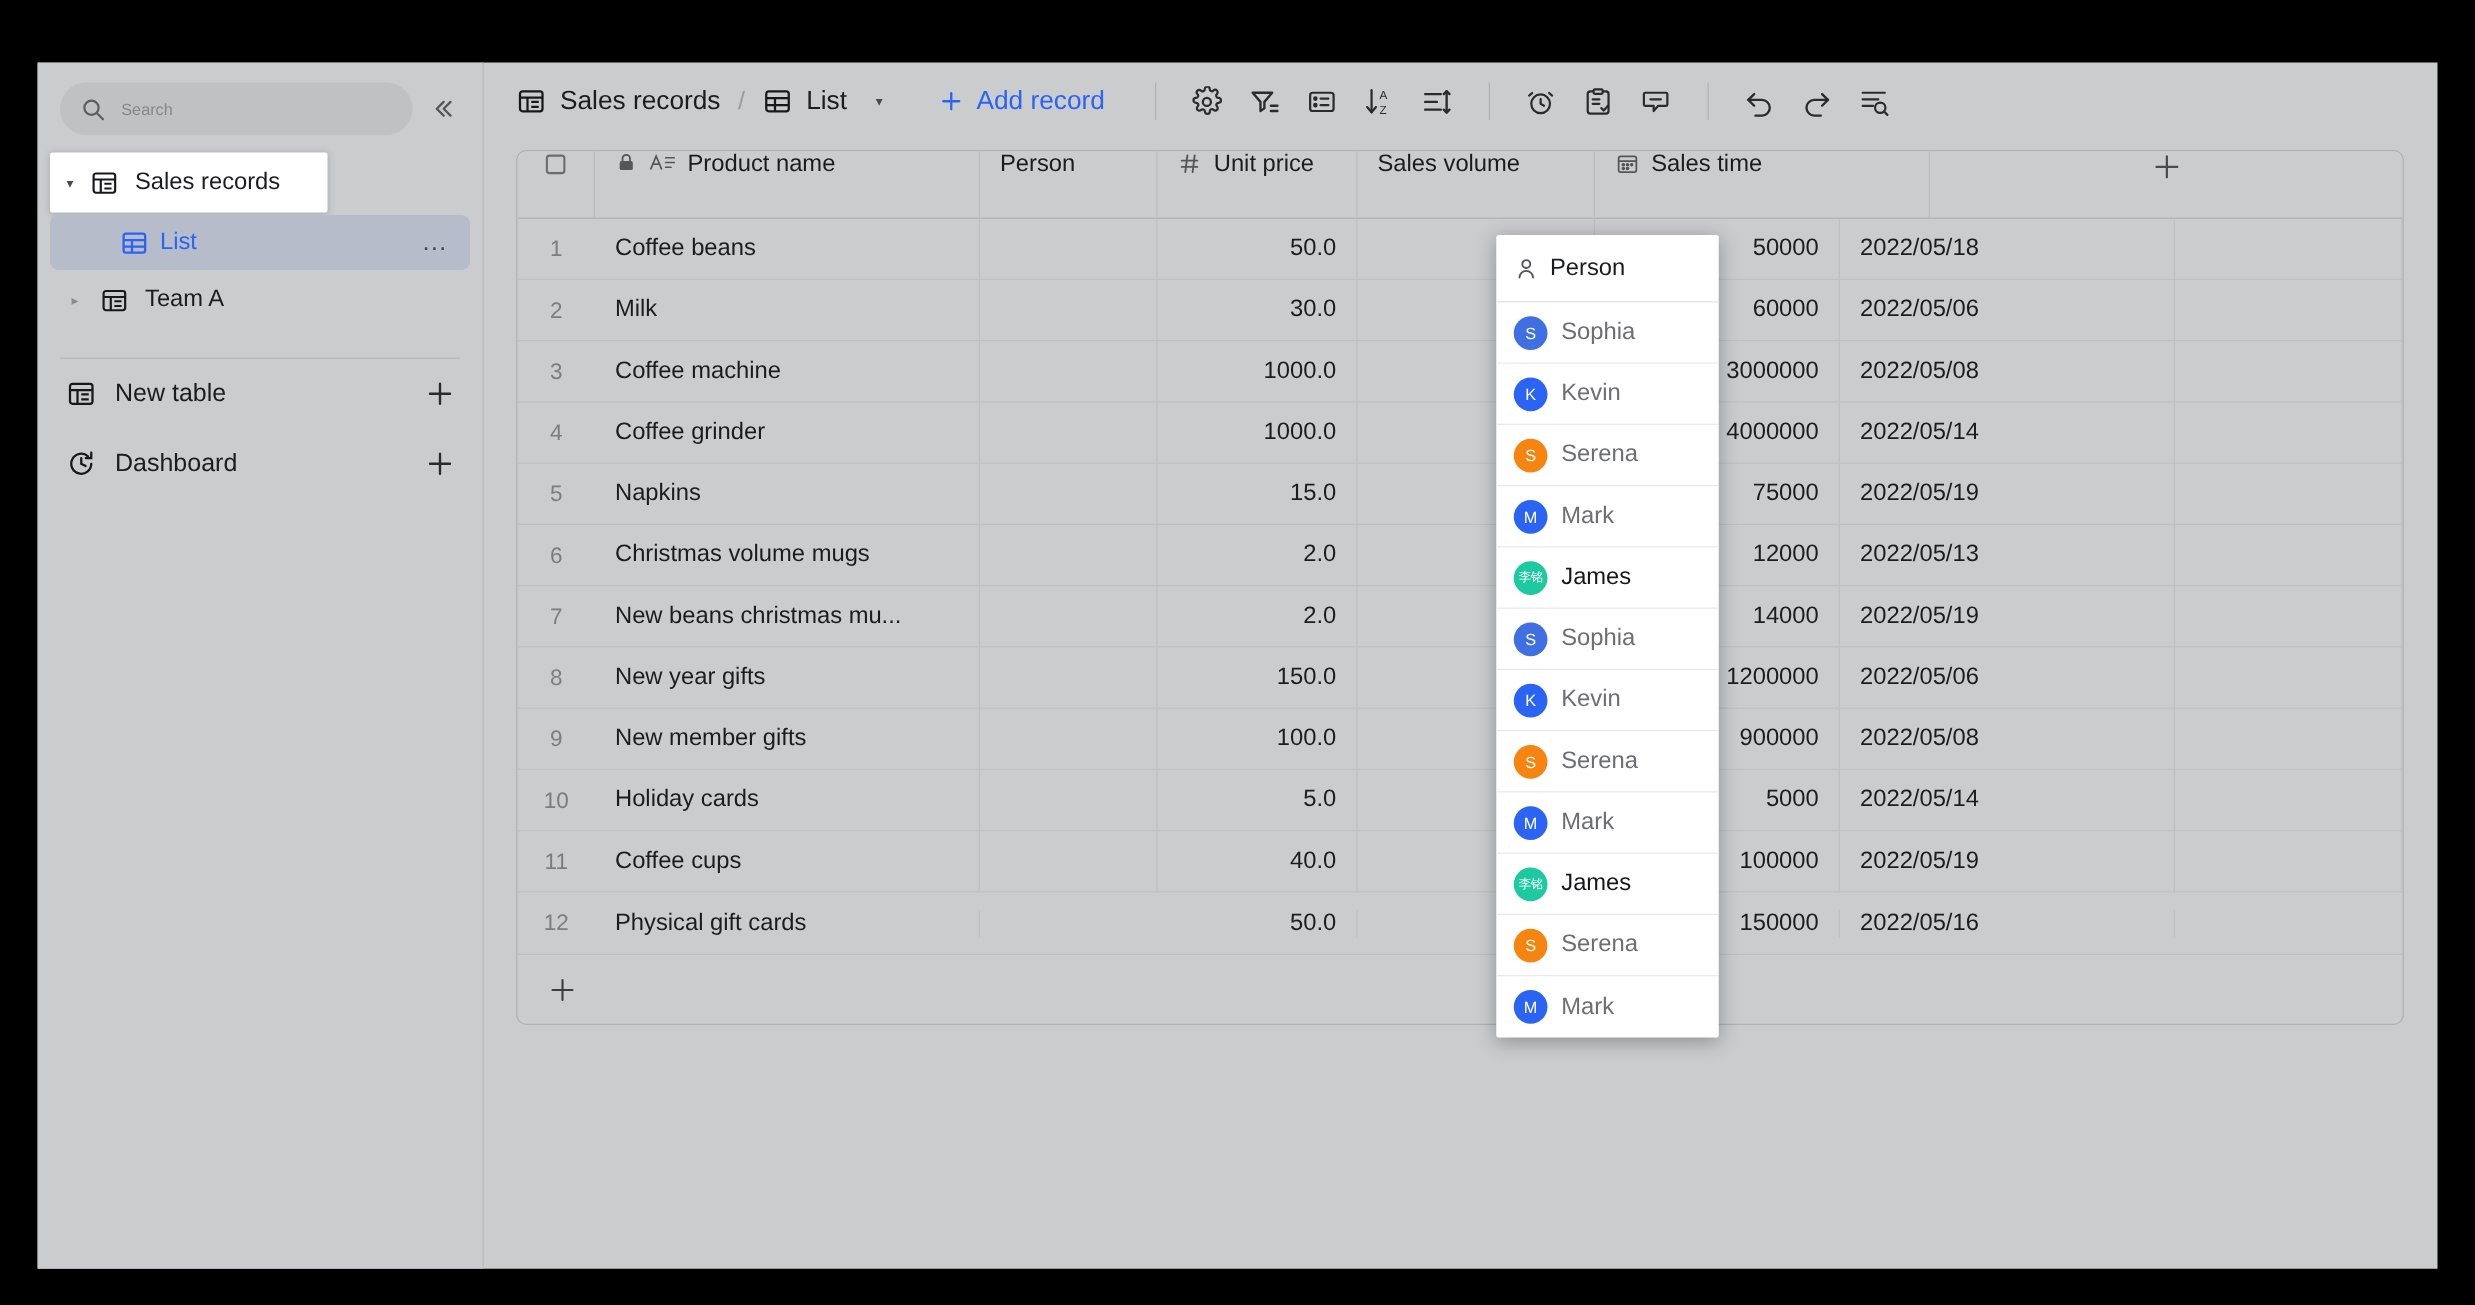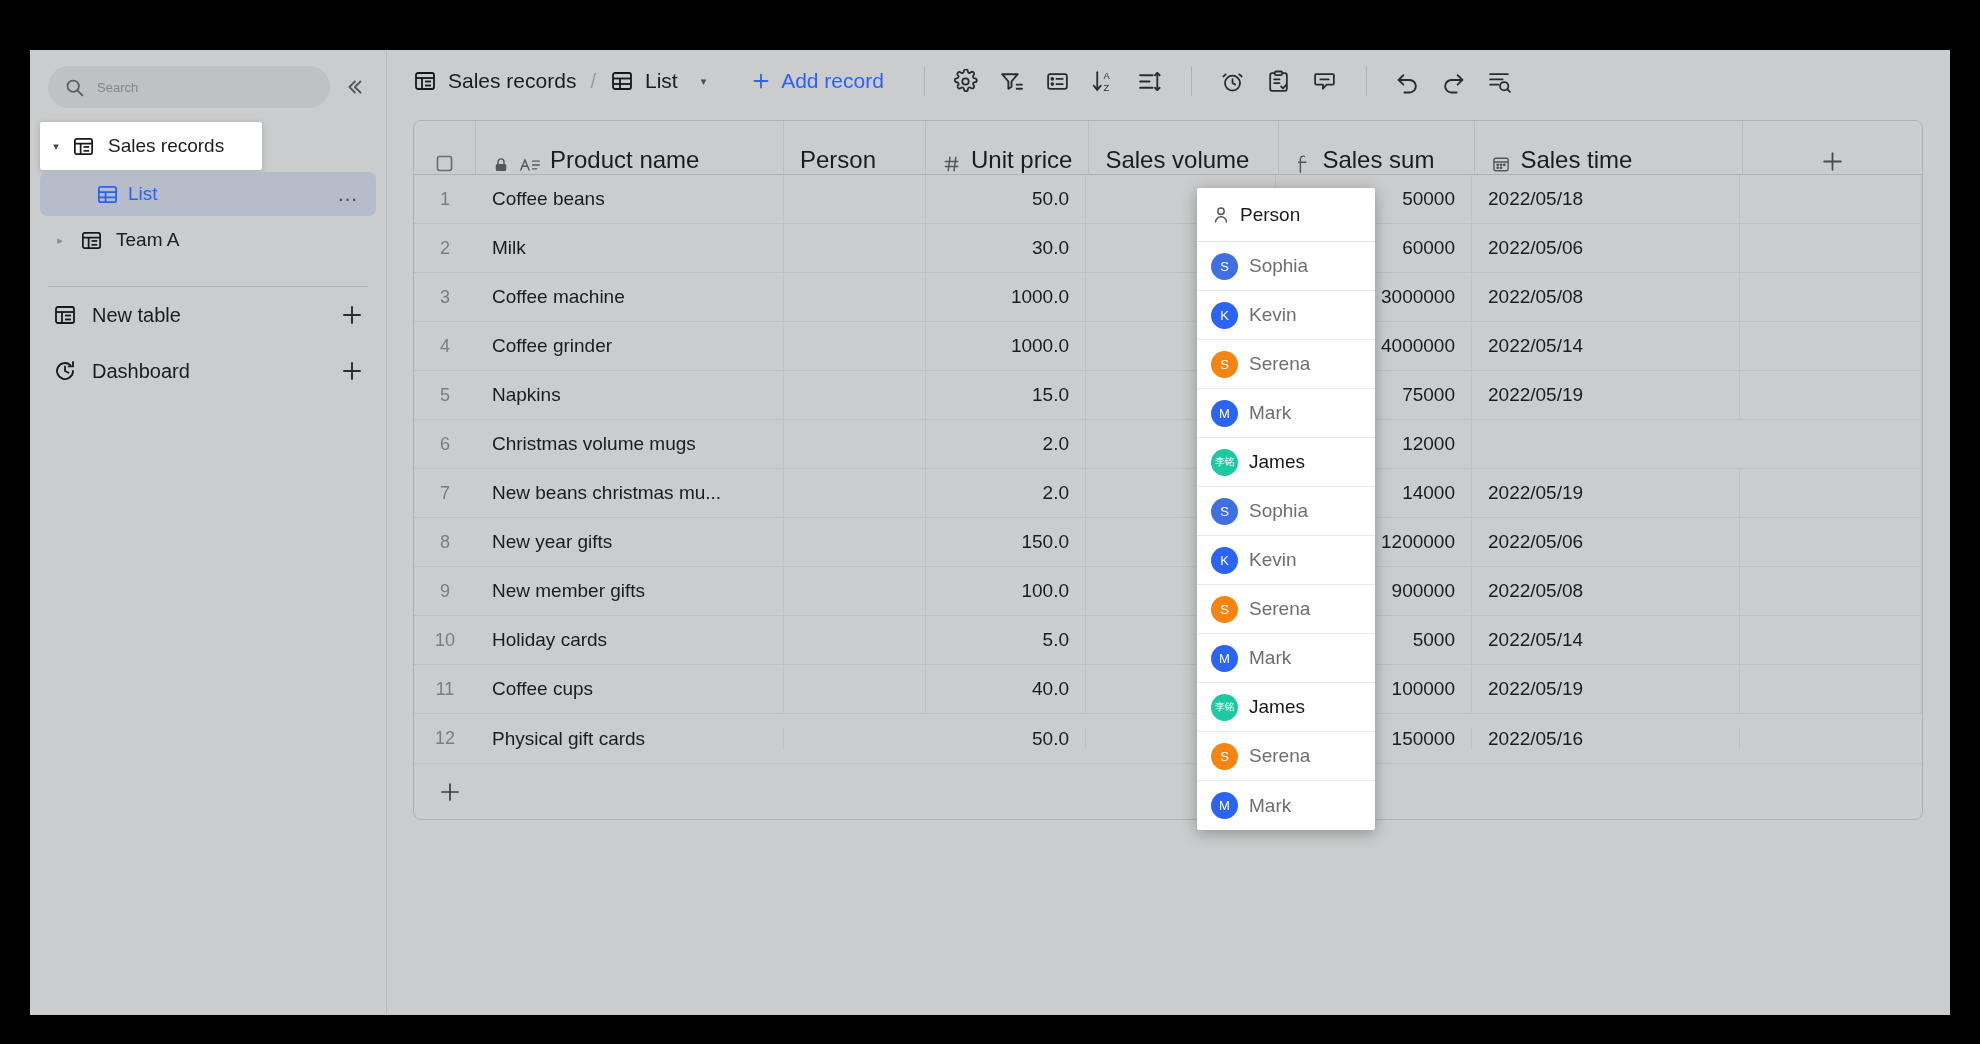--- a/index.html
+++ b/index.html
@@ -181,25 +181,25 @@
     border-radius: 8px;
     overflow: hidden;
   }
   .grid-header {
     display: flex;
     height: 54px;
     border-bottom: 1px solid #b0b1b3;
     background: #cbcccd;
   }
   .hcell {
-    display: flex; align-items: flex-end;
+    display: flex; align-items: flex-start;
     gap: 9px;
     padding: 0 16px;
     border-right: 1px solid #bcbdbf;
-    font-size: 24px; color: #1b1c1f;
+    font-size: 19px; color: #1b1c1f;
     white-space: nowrap;
     cursor: pointer;
   }
   .hcell .type-ic { color: #55565a; display:flex; align-items:center; }
   .c-idx   { flex: 0 0 62px;  justify-content: center; padding: 0; }
   .c-name  { flex: 0 0 308px; }
   .c-person{ flex: 0 0 142px; }
   .c-price { flex: 0 0 160px; }
   .c-vol   { flex: 0 0 190px; }
   .c-sum   { flex: 0 0 196px; }
@@ -561,29 +561,20 @@
                 <line x1="16.5" y1="4" x2="14.5" y2="20"></line>
               <line x1="4" y1="9" x2="19" y2="9"></line>
                 <line x1="4" y1="15" x2="19" y2="15"></line>
             </svg>
           </span>
           <span>Unit price</span>
         </div>
         <div class="hcell c-vol">
           <span>Sales volume</span>
         </div>
-        <div class="hcell c-sum">
-          <span class="type-ic">
-            <svg width="18" height="20" viewBox="0 0 18 22" fill="none" stroke="#55565a" stroke-width="1.6" stroke-linecap="round">
-              <path d="M5 20c0-6 0-11 0-14.5C5 3 7 1.8 9.5 2.6"></path>
-              <line x1="3" y1="9" x2="11" y2="9"></line>
-            </svg>
-          </span>
-          <span>Sales sum</span>
-        </div>
         <div class="hcell c-time">
           <span class="type-ic">
             <svg width="20" height="20" viewBox="0 0 24 24" fill="none" stroke="#55565a" stroke-width="1.7">
               <rect x="3.5" y="5" width="17" height="15" rx="2"></rect>
               <line x1="3.5" y1="9.5" x2="20.5" y2="9.5"></line>
               <circle cx="8" cy="13" r="0.9" fill="#55565a"></circle>
                 <circle cx="12" cy="13" r="0.9" fill="#55565a"></circle>
                 <circle cx="16" cy="13" r="0.9" fill="#55565a"></circle>
               <circle cx="8" cy="16.6" r="0.9" fill="#55565a"></circle>
                 <circle cx="12" cy="16.6" r="0.9" fill="#55565a"></circle>
@@ -650,20 +641,21 @@
             <div class="cell cell c-time">2022/05/19</div>
             <div class="cell cell c-plus"></div>
           </div>
           <div class="grid-row">
             <div class="cell rowidx">6</div>
             <div class="cell cell c-name">Christmas volume mugs</div>
             <div class="cell cell c-person"></div>
             <div class="cell cell c-price num">2.0</div>
             <div class="cell cell c-vol num">6000</div>
             <div class="cell cell c-sum num">12000</div>
+            <div class="cell cell c-time">2022/05/13</div>
             <div class="cell cell c-plus"></div>
           </div>
           <div class="grid-row">
             <div class="cell rowidx">7</div>
             <div class="cell cell c-name">New beans christmas mu...</div>
             <div class="cell cell c-person"></div>
             <div class="cell cell c-price num">2.0</div>
             <div class="cell cell c-vol num">7000</div>
             <div class="cell cell c-sum num">14000</div>
             <div class="cell cell c-time">2022/05/19</div>

